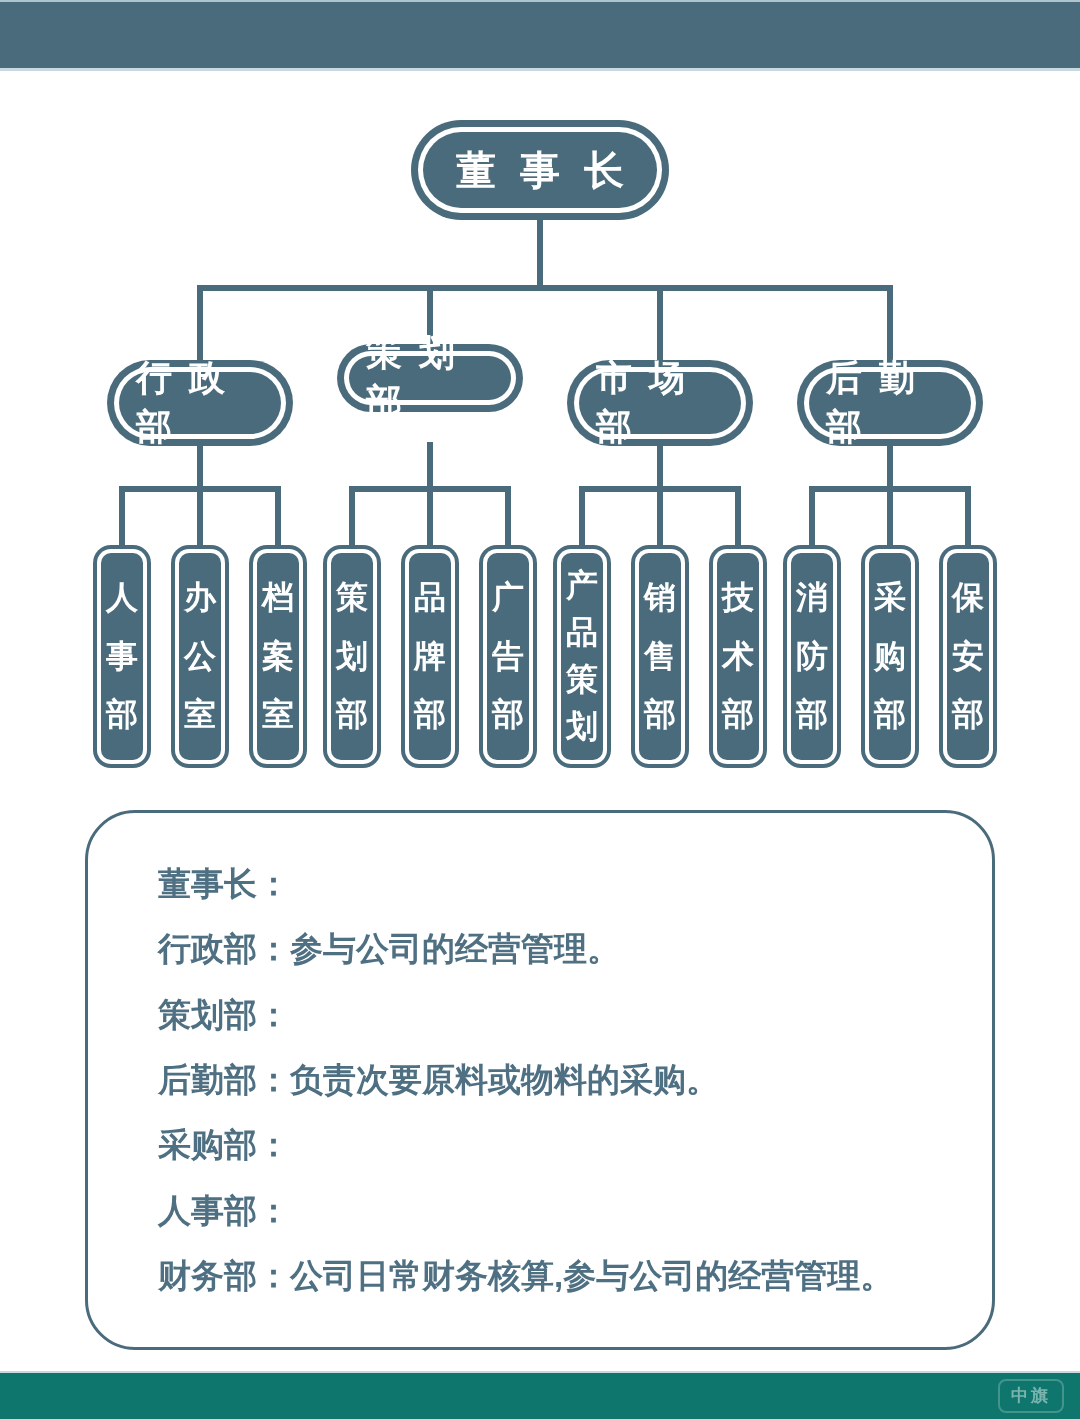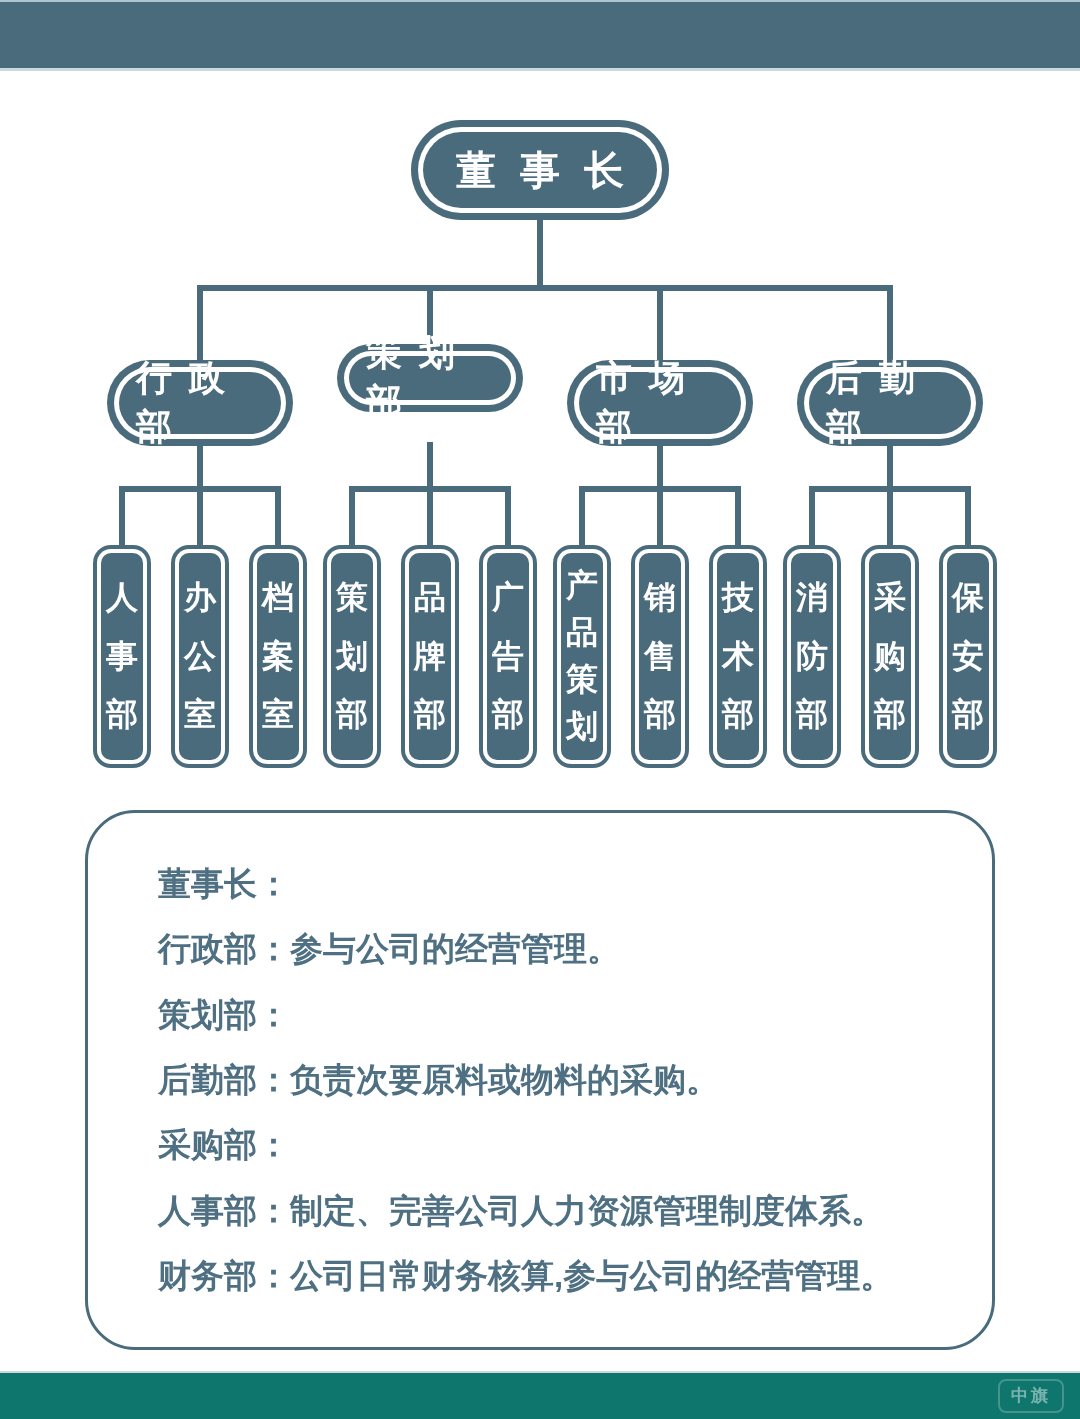--- a/index.html
+++ b/index.html
@@ -259,21 +259,20 @@
     </div>
     <div class="desc-row">
       <span class="desc-label">后勤部：</span>
       <span class="desc-text">负责次要原料或物料的采购。</span>
     </div>
     <div class="desc-row">
       <span class="desc-label">采购部：</span>
     </div>
     <div class="desc-row">
       <span class="desc-label">人事部：</span>
-      <span class="desc-text">制定、完善公司人力资源管理制度体系。</span>
     </div>
     <div class="desc-row">
       <span class="desc-label">财务部：</span>
       <span class="desc-text">公司日常财务核算,参与公司的经营管理。</span>
     </div>
   </div>
 
   <div class="bottom-bar">
     <div class="watermark">
       <span>中旗</span>

